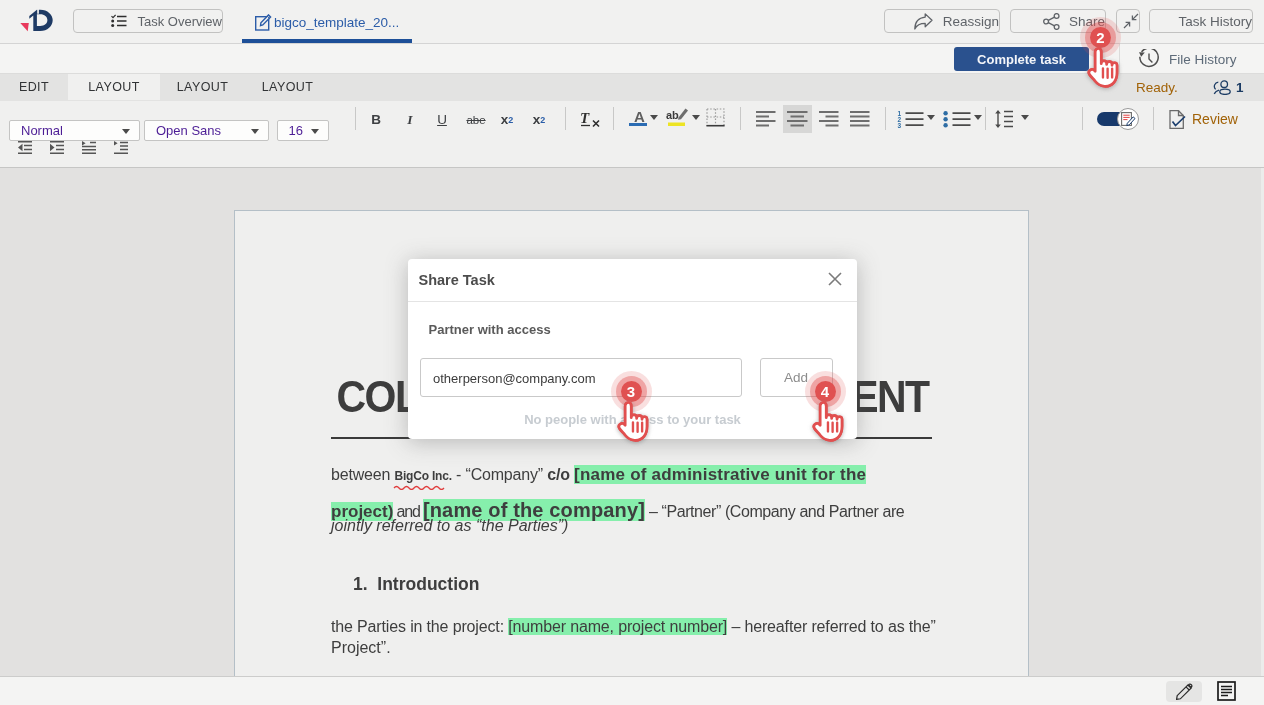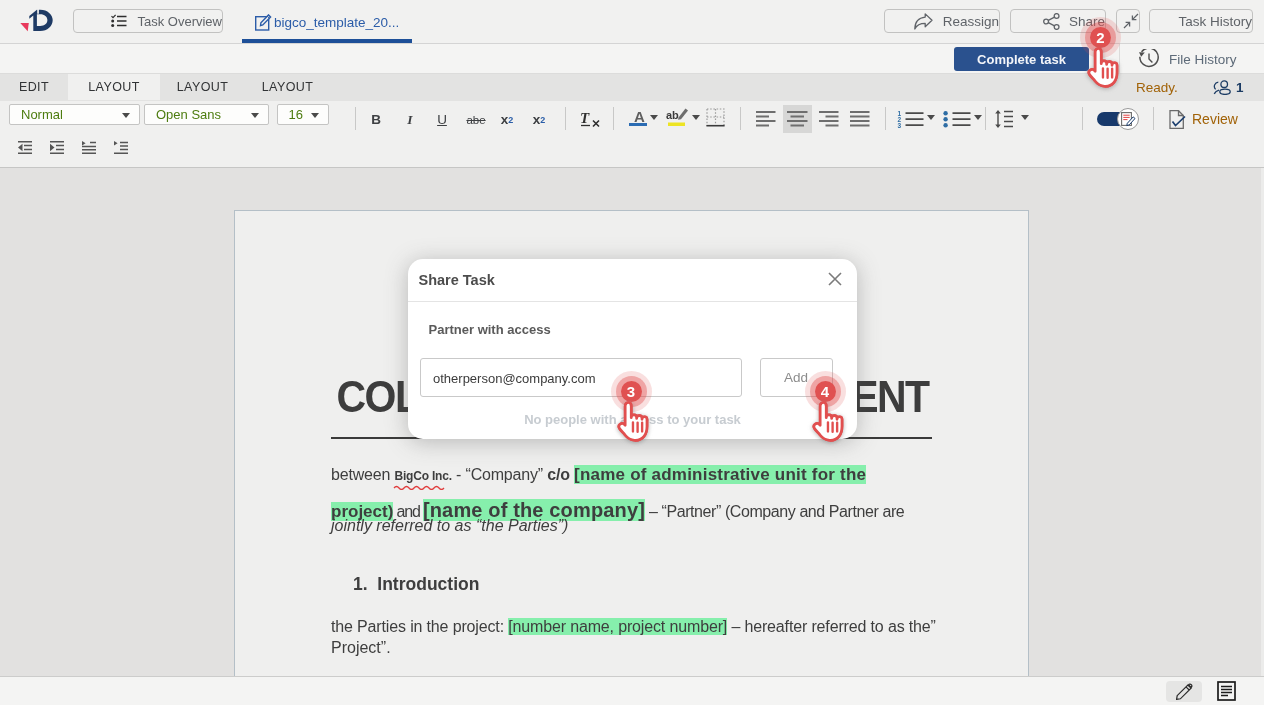--- a/index.html
+++ b/index.html
@@ -28,36 +28,36 @@
 #filehist { left:1139px; top:44px; height:30px; display:flex; align-items:center; color:#5d6a78; font-size:13.5px; }
 
 .mtab { position:absolute; top:74px; height:26px; display:flex; align-items:center; justify-content:center; color:#313335; font-size:12.5px; letter-spacing:0.4px; }
 #mtab-edit { left:0px; width:68px; }
 #mtab-format { left:68px; width:92px; background:#f0f0ef; }
 #mtab-insert { left:160px; width:85px; }
 #mtab-layout { left:245px; width:85px; }
 #ready { left:1136px; top:74px; width:60px; height:27px; color:#a16207; font-size:13.5px; display:flex; align-items:center; }
 #users1 { left:1213px; top:74px; height:27px; display:flex; align-items:center; color:#1b3b63; font-size:13.5px; font-weight:bold; }
 
-.dd { position:absolute; top:104px; height:20.5px; background:#fdfdfc; border:1px solid #c4c4c3; border-radius:2px; color:#4d7c0f; font-size:13px; display:flex; align-items:center; padding-left:11px; }
+.dd { position:absolute; top:120px; height:20.5px; background:#fdfdfc; border:1px solid #c4c4c3; border-radius:2px; color:#4c1d95; font-size:13px; display:flex; align-items:center; padding-left:11px; }
 .dd .car { position:absolute; right:9px; top:8px; width:0; height:0; border-left:4.5px solid transparent; border-right:4.5px solid transparent; border-top:5px solid #4a4a4a; }
 #dd-style { left:9px; width:131px; }
 #dd-font { left:144px; width:124.5px; }
 #dd-size { left:276.5px; width:52px; }
 .tsep { position:absolute; top:107px; width:1px; height:23px; background:#c8c8c7; }
 .tbi { position:absolute; top:109px; height:21px; display:flex; align-items:center; justify-content:center; color:#3e4043; font-size:13.5px; }
 
 #page { position:absolute; left:234px; top:42px; width:795px; height:620px; background:#efefee; border:1px solid #b4bfc7; }
 #doc { position:absolute; left:0; top:0; width:795px; height:620px; color:#3e3e3e; }
 #title { position:absolute; left:0; top:160px; width:795px; text-align:center; font-size:41px; font-weight:bold; letter-spacing:-1.6px; color:#3d3d3d; white-space:nowrap; transform:scaleY(1.1); transform-origin:0 0; }
 #titlerule { position:absolute; left:96px; top:226px; width:601px; height:2px; background:#3a3a3a; }
 .dline { position:absolute; left:96px; font-size:16px; line-height:22px; color:#3e3e3e; white-space:nowrap; }
 .hl { background:#86efac; }
 
-#modal { left:408px; top:259px; width:449px; height:180px; background:#fff; border-radius:15px; box-shadow:0 3px 22px rgba(80,80,80,0.35); z-index:10; }
+#modal { left:408px; top:259px; width:449px; height:180px; background:#fff; border-radius:4px; box-shadow:0 3px 22px rgba(80,80,80,0.35); z-index:10; }
 #modal h3 { position:absolute; left:10.5px; top:13px; font-size:14.5px; font-weight:bold; color:#4c4c4c; }
 #modal-x { position:absolute; right:12px; top:10px; width:20px; height:20px; }
 #modal-div { position:absolute; left:0; top:42px; width:449px; height:1px; background:#e4e4e4; }
 #pwa { position:absolute; left:20.5px; top:63px; font-size:13px; font-weight:bold; color:#5a5a5a; }
 #sh-input { position:absolute; left:12px; top:99px; width:322px; height:39px; border:1px solid #c9c9c9; border-radius:3px; background:#fff; font-size:13px; color:#3b3b3b; display:flex; align-items:center; padding-left:12px; padding-top:2px; }
 #sh-add { position:absolute; left:351.5px; top:99px; width:73px; height:39px; border:1px solid #c9c9c9; border-radius:3px; color:#8c8c8c; font-size:13.5px; display:flex; align-items:center; justify-content:center; }
 #nopeople { position:absolute; left:0; top:153px; width:449px; text-align:center; font-size:13px; font-weight:bold; color:#c7ccd1; }
 
 .badge { position:absolute; z-index:20; }
 .badge .ring2 { position:absolute; border-radius:50%; background:rgba(224,76,76,0.18); }

